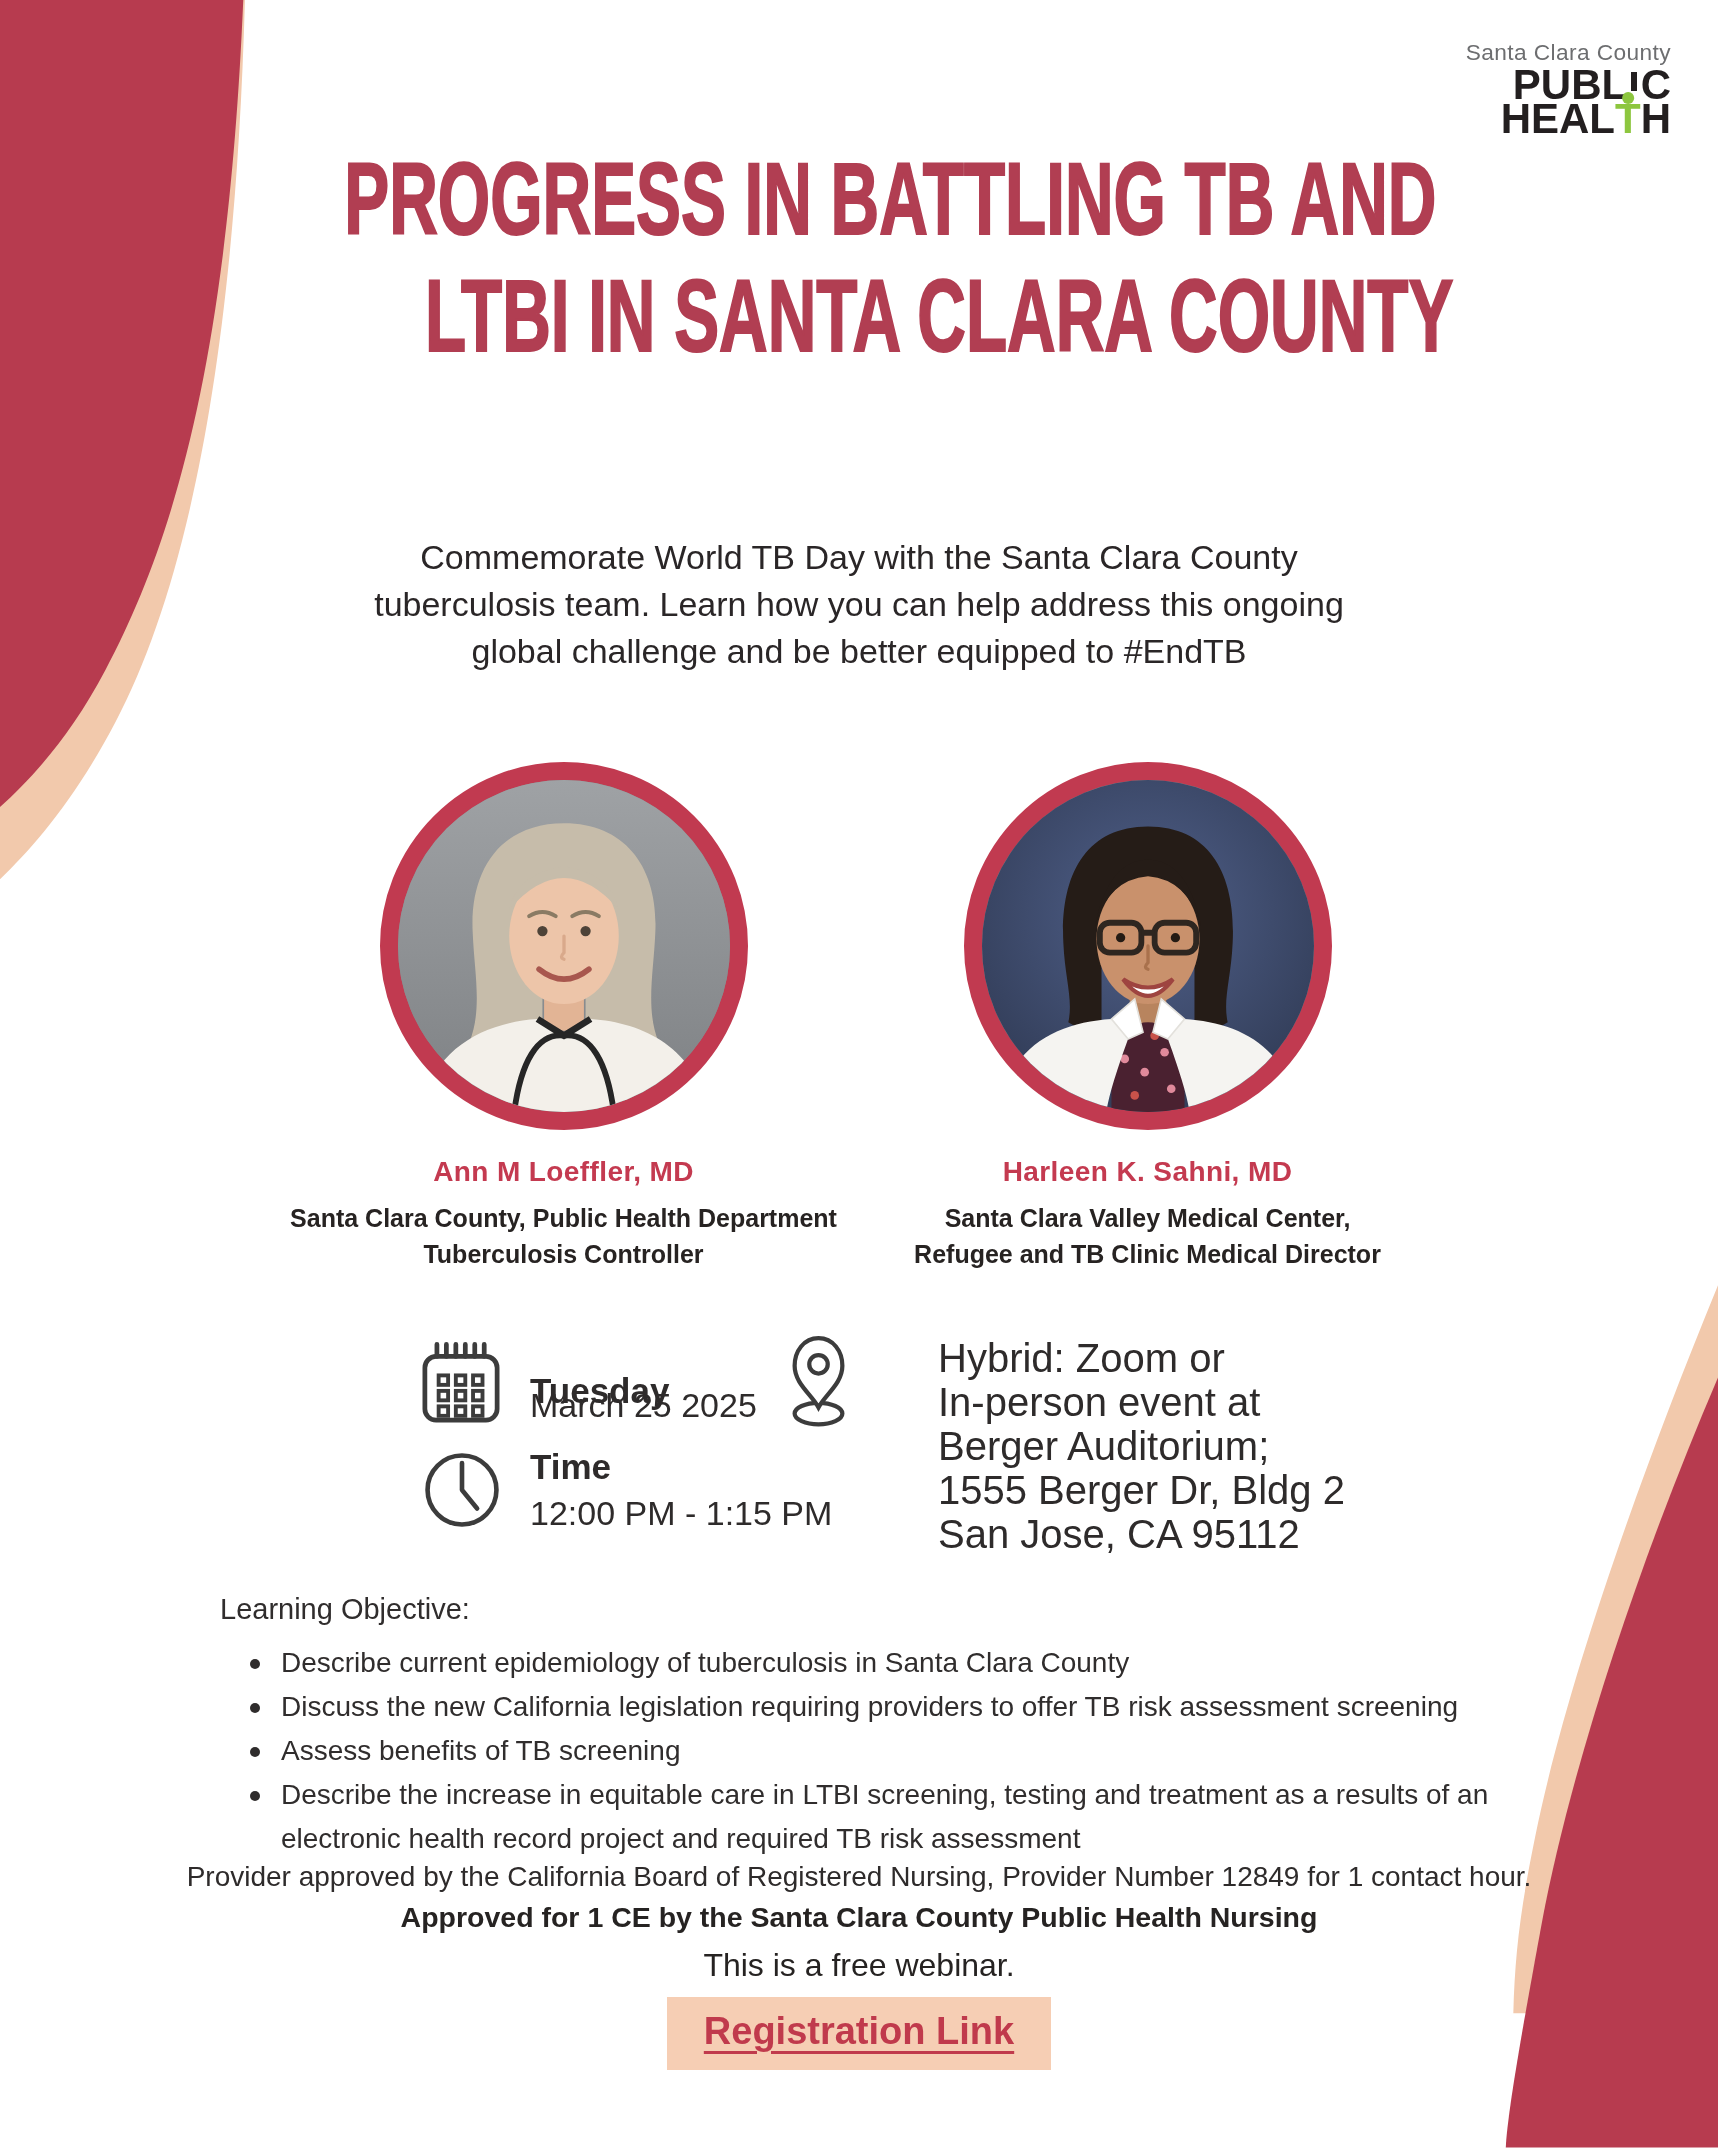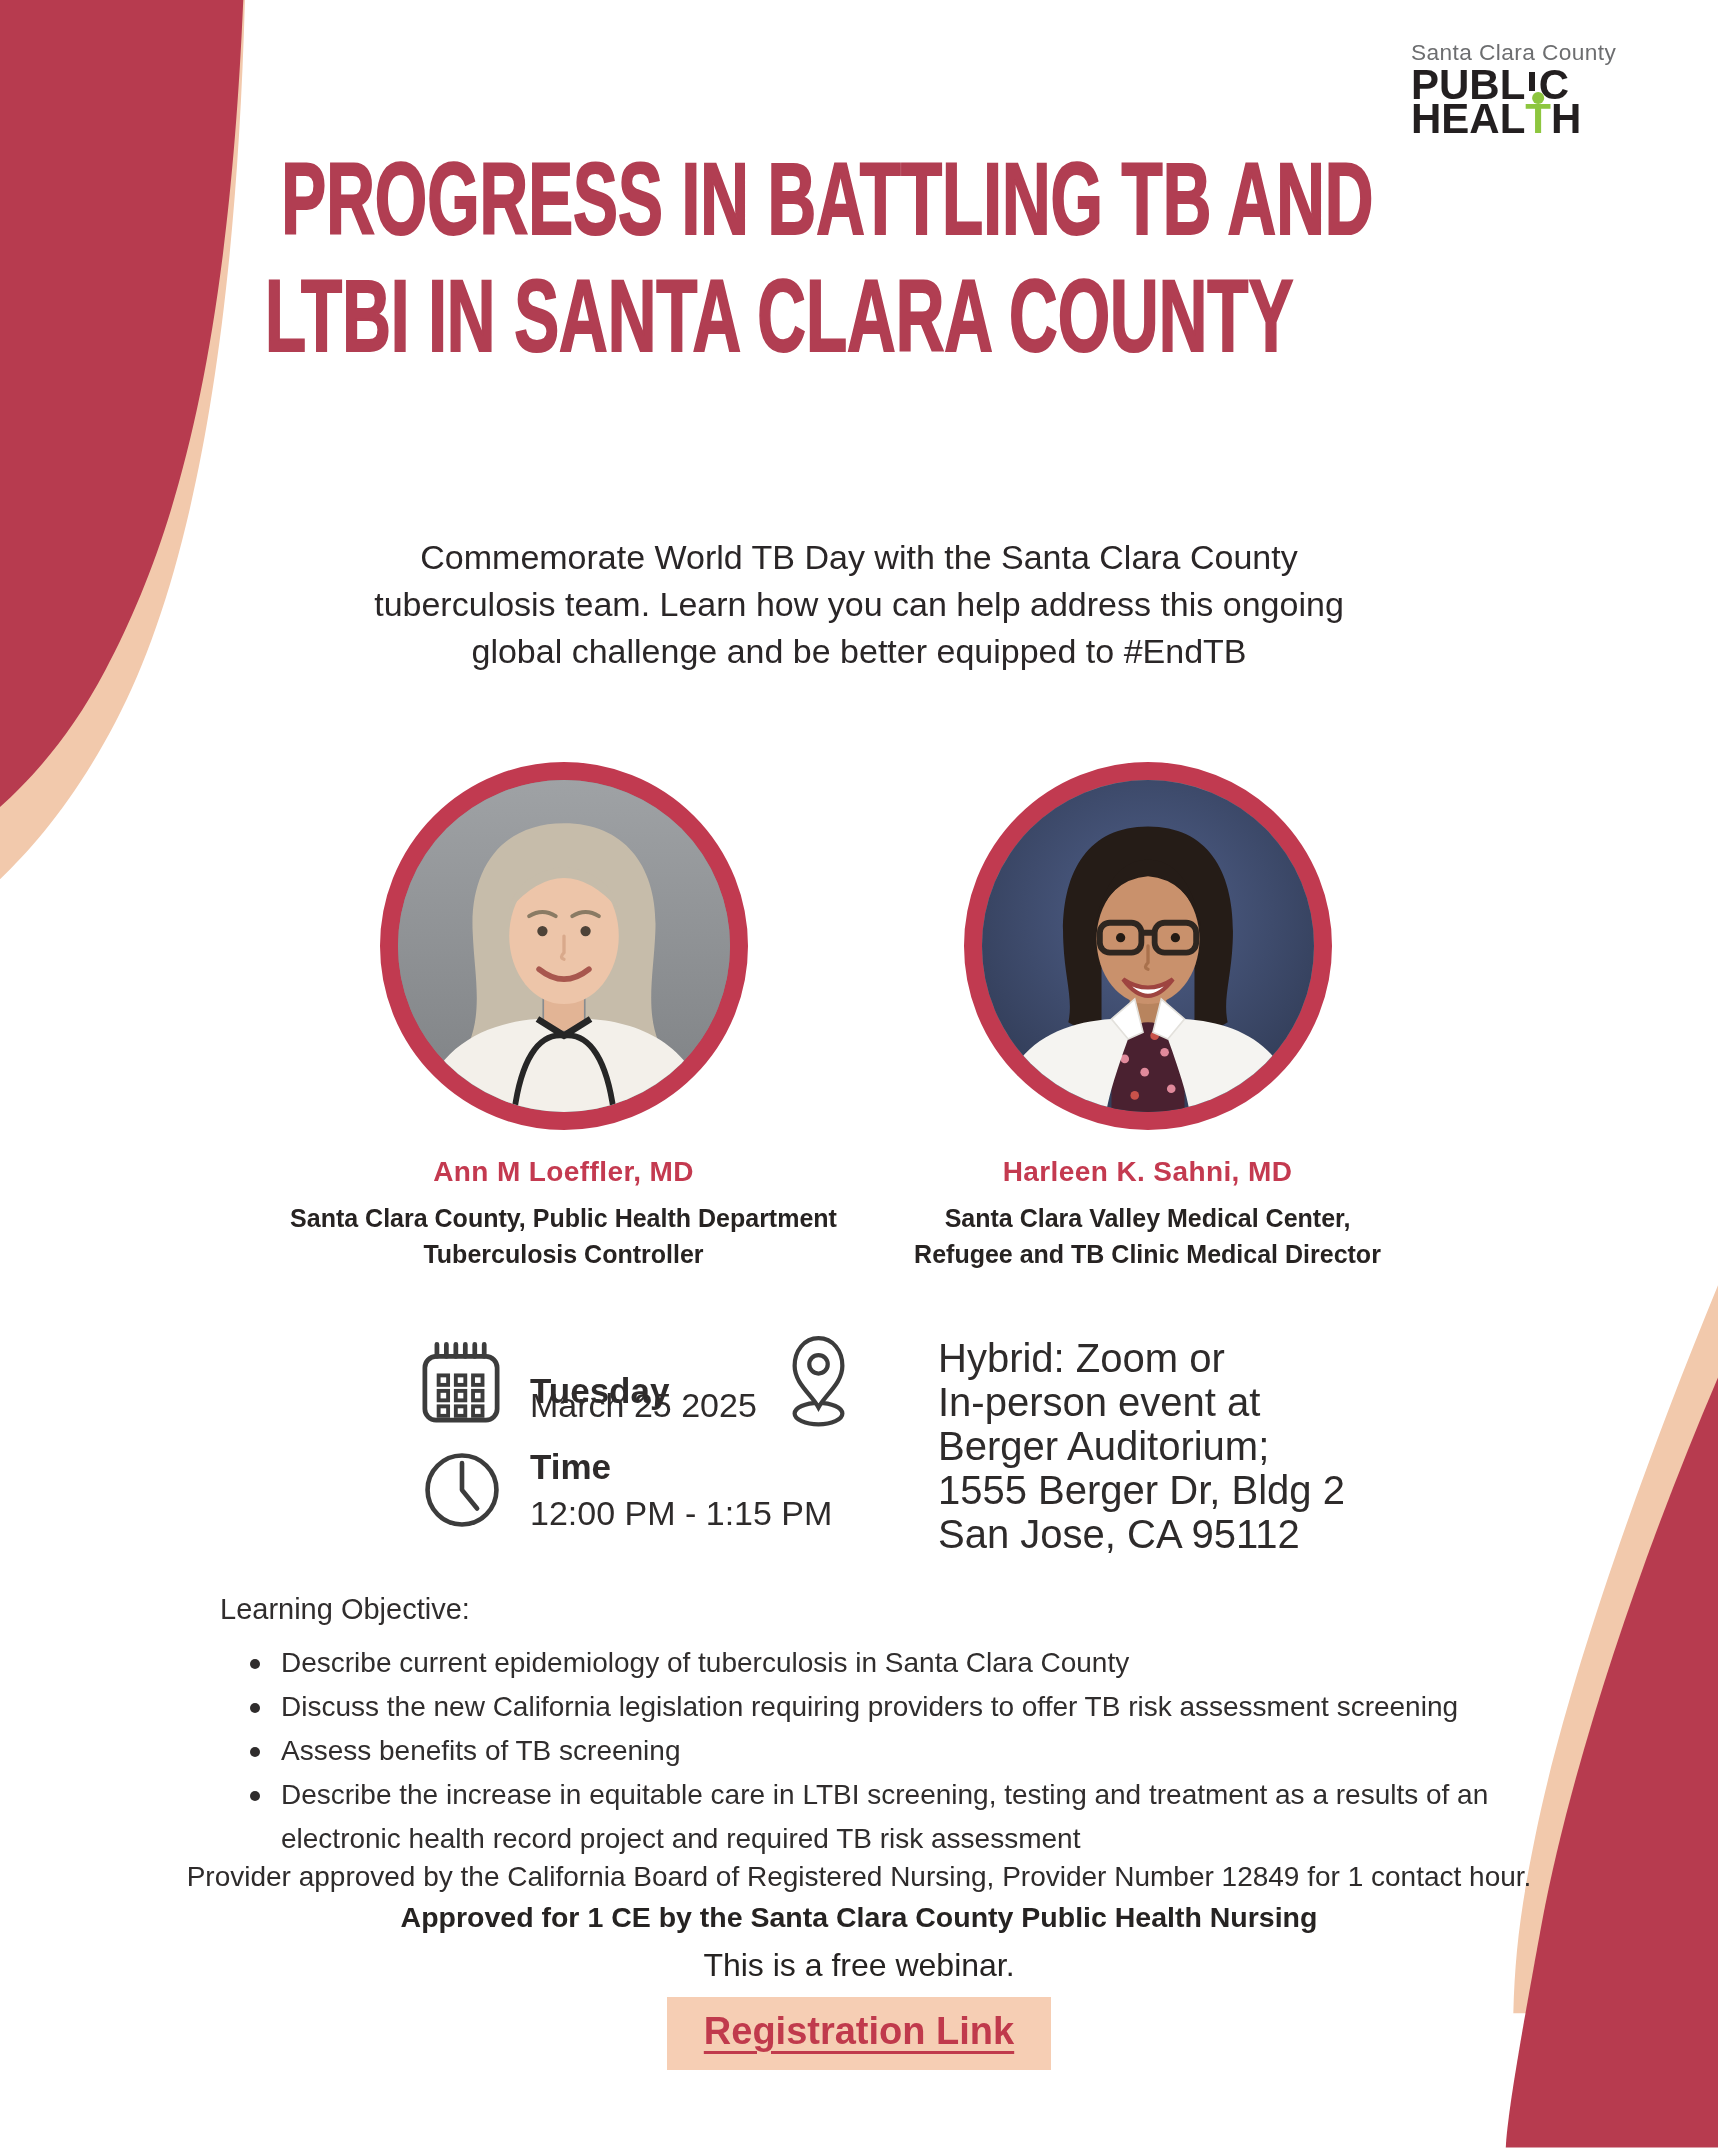--- a/index.html
+++ b/index.html
@@ -4,31 +4,31 @@
 <style>
   html,body{margin:0;padding:0;background:#ffffff;}
   #page{
     position:relative;width:1718px;height:2148px;overflow:hidden;background:#ffffff;
     font-family:"Liberation Sans",sans-serif;color:#2b2728;
   }
   #bg-shapes{position:absolute;inset:0;z-index:0;}
   .layer{position:absolute;z-index:1;}
 
   
-  .logo{top:39px;right:47px;width:260px;text-align:left;}
+  .logo{top:39px;right:47px;width:260px;text-align:right;}
   .logo-county{font-size:22.7px;color:#6d6e70;letter-spacing:0.4px;margin-bottom:1.7px;}
   .logo-row{font-size:42px;font-weight:800;color:#231f20;line-height:33px;letter-spacing:0;}
   .logo-stick{display:inline-block;width:6.7px;height:30px;margin:0 3.4px;vertical-align:-3.4px;
     background:linear-gradient(#231f20 0 62%,transparent 62%);}
   .logo-t-wrap{position:relative;display:inline-block;color:#8dc63f;}
   .logo-head{position:absolute;top:-10px;left:50%;transform:translateX(-50%);
     width:11.7px;height:11.7px;border-radius:50%;background:#8dc63f;}
 
   
-  .title{top:141px;left:0;width:100%;text-align:left;color:#b13e52;font-weight:700;
+  .title{top:141px;left:0;width:100%;text-align:right;color:#b13e52;font-weight:700;
     font-size:102px;line-height:117px;}
   .title span{display:inline-block;transform:scaleX(.66);transform-origin:50% 50%;
     white-space:nowrap;-webkit-text-stroke:2.1px #b13e52;}
 
   
   .intro{top:534px;left:0;width:100%;text-align:center;font-size:34px;line-height:47px;color:#2a2627;}
 
   
   .photo{position:absolute;width:368px;height:368px;border-radius:50%;
     border:18.5px solid #c13a50;box-sizing:border-box;overflow:hidden;background:#888;}

